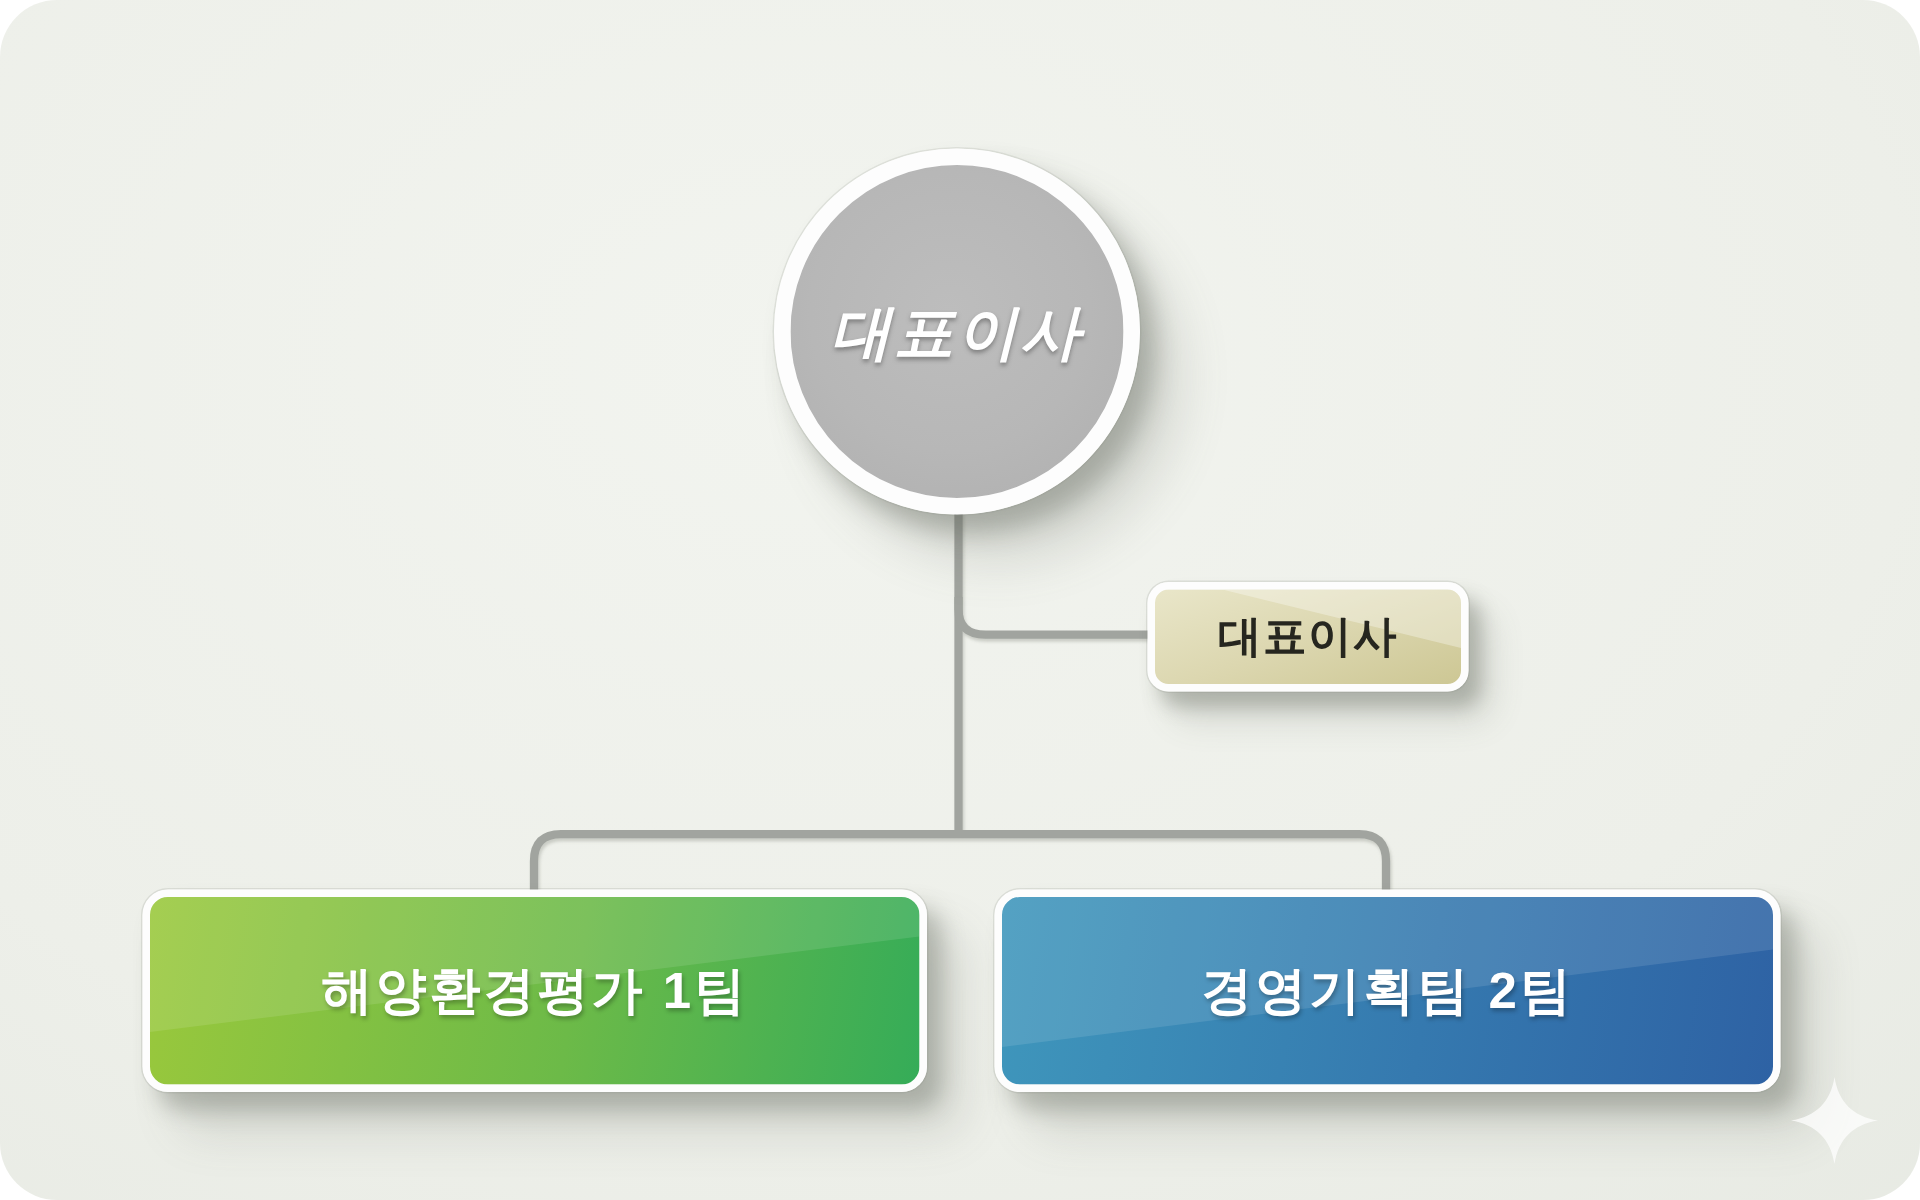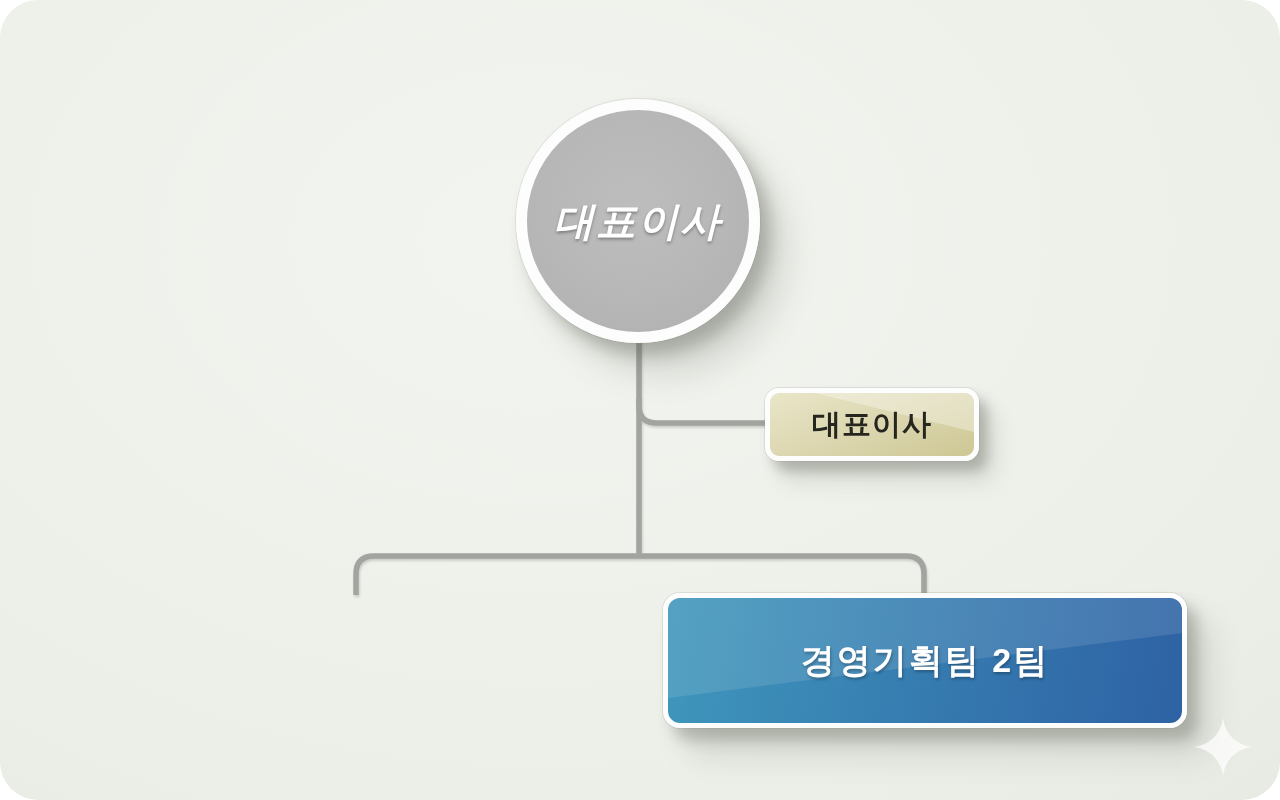--- a/index.html
+++ b/index.html
@@ -134,20 +134,23 @@
   </svg>
 
   <div class="node circle">
     <span>대표이사</span>
   </div>
 
   <div class="node staff">
     <span>대표이사</span>
   </div>
 
+  <div class="node team team1">
+    <span>해양환경평가 1팀</span>
+  </div>
 
   <div class="node team team2">
     <span>경영기획팀 2팀</span>
   </div>
 
   <svg class="sparkle" viewBox="0 0 58 58" xmlns="http://www.w3.org/2000/svg">
     <path d="M29 0 C31.5 16.5 41.5 26.5 58 29 C41.5 31.5 31.5 41.5 29 58 C26.5 41.5 16.5 31.5 0 29 C16.5 26.5 26.5 16.5 29 0 Z" fill="#ffffff" opacity="0.72"></path>
   </svg>
 
 </div>

